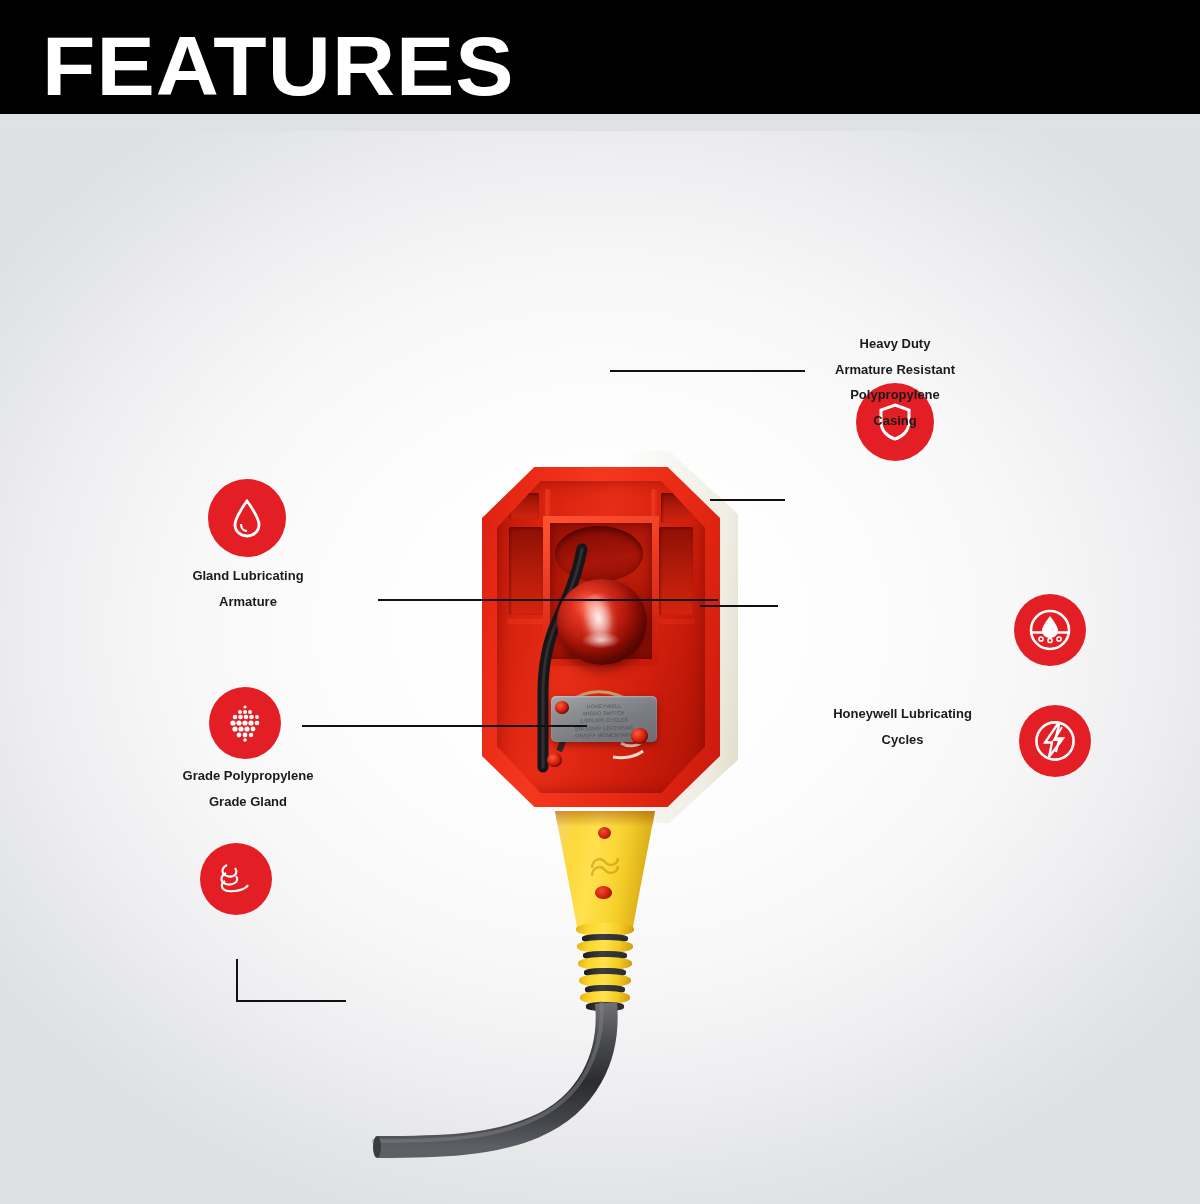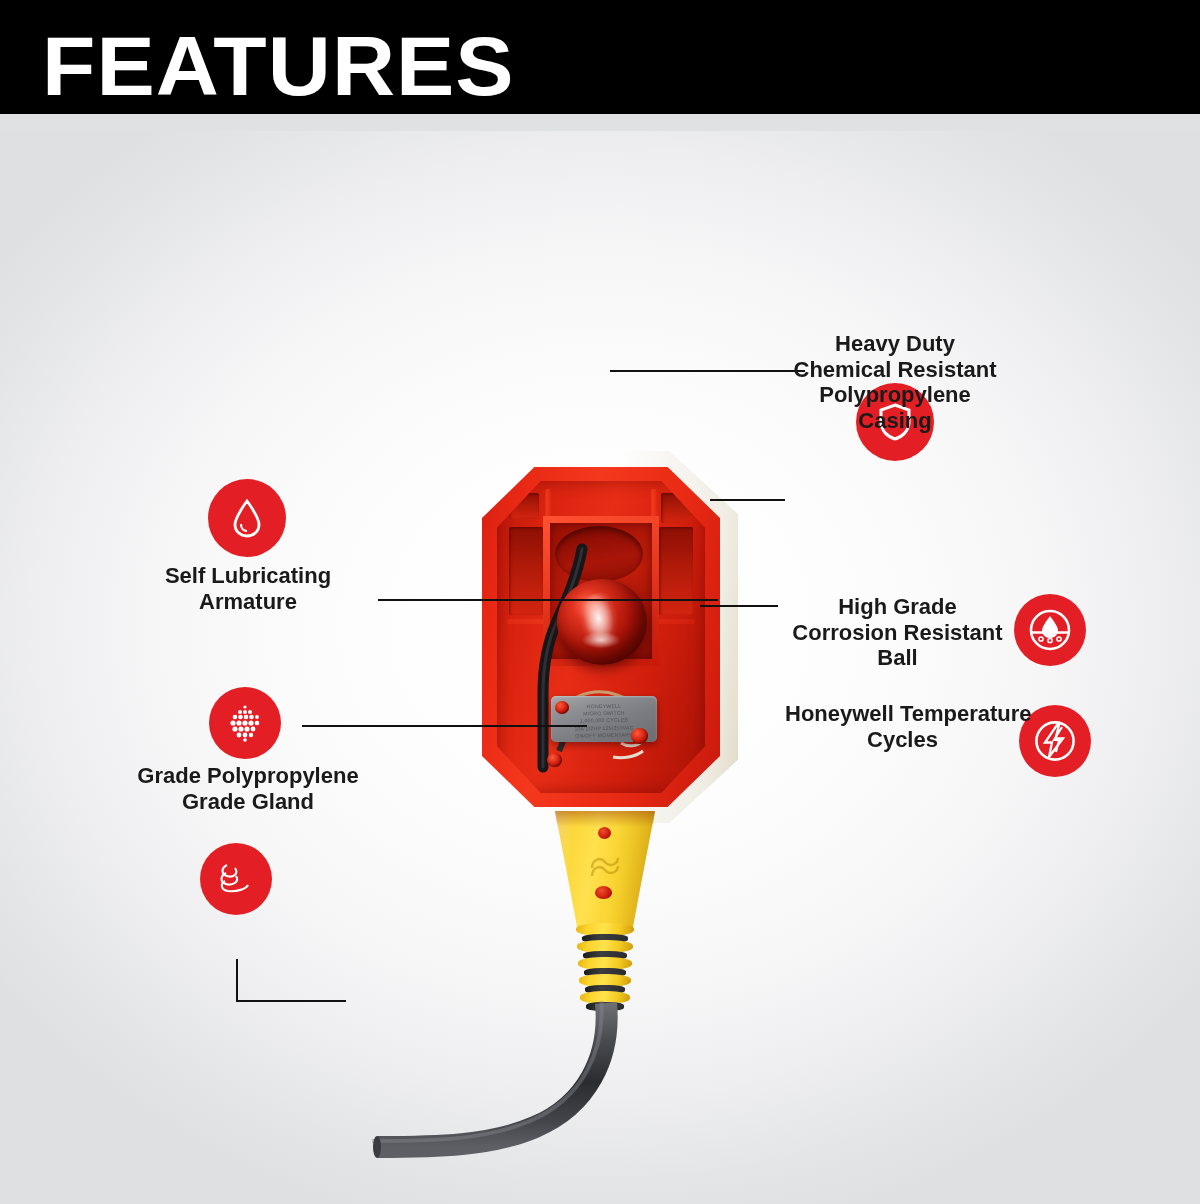--- a/index.html
+++ b/index.html
@@ -46,21 +46,21 @@
   .icon-circle {
     position:absolute; border-radius:50%;
     background:#e31e24;
     display:flex; align-items:center; justify-content:center;
   }
   .icon-circle svg { display:block; }
 
   
   .label {
     position:absolute;
-    font-size:22px; line-height:25.5px;
+    font-size:13px; line-height:25.5px;
     font-weight:bold; color:#1a1a1a;
     font-family:"Liberation Sans", sans-serif;
   }
   .label .ln { display:block; white-space:nowrap; }
   .label.center { text-align:center; }
 
   
   #product { position:absolute; left:455px; top:180px; width:300px; height:880px; }
 
   
@@ -342,69 +342,64 @@
 
   <div class="icon-circle" style="left:856px; top:252px; width:78px; height:78px;">
     <span>
       <svg width="36" height="40" viewBox="0 0 36 40" aria-hidden="true">
         <path d="M18 3 L32 8 L32 20 C32 29, 25 35, 18 37 C11 35, 4 29, 4 20 L4 8 Z" fill="none" stroke="#ffffff" stroke-width="3"></path>
       </svg>
     </span>
   </div>
   <div class="label center" style="left:785px; top:197px; width:220px; top:200px;">
     <span class="ln">Heavy Duty</span>
-    <span class="ln">Chemical Resistant</span>
+    <span class="ln">Armature Resistant</span>
     <span class="ln">Polypropylene</span>
     <span class="ln">Casing</span>
   </div>
 
   <div class="icon-circle" style="left:1014px; top:463px; width:72px; height:72px;">
     <span>
       <svg width="46" height="46" viewBox="0 0 46 46" aria-hidden="true">
         <circle cx="23" cy="23" r="19" fill="none" stroke="#ffffff" stroke-width="2.6"></circle>
         <path d="M23 9 C23 9, 15 19, 15 23.5 C15 27.9, 18.6 31, 23 31
                  C27.4 31, 31 27.9, 31 23.5 C31 19, 23 9, 23 9 Z" fill="#ffffff"></path>
         <line x1="5" y1="25.5" x2="41" y2="25.5" stroke="#ffffff" stroke-width="2.4"></line>
         <circle cx="14" cy="32" r="2.1" fill="none" stroke="#ffffff" stroke-width="1.5"></circle>
         <circle cx="23" cy="33.5" r="2.1" fill="none" stroke="#ffffff" stroke-width="1.5"></circle>
         <circle cx="32" cy="32" r="2.1" fill="none" stroke="#ffffff" stroke-width="1.5"></circle>
       </svg>
     </span>
   </div>
-  <div class="label center" style="left:790px; top:463px; width:215px;">
-    <span class="ln">High Grade</span>
-    <span class="ln">Corrosion Resistant</span>
-    <span class="ln">Ball</span>
-  </div>
 
   <div class="icon-circle" style="left:1019px; top:574px; width:72px; height:72px;">
     <span>
       <svg width="46" height="46" viewBox="0 0 46 46" aria-hidden="true">
         <circle cx="23" cy="23" r="18.6" fill="none" stroke="#ffffff" stroke-width="2.6"></circle>
         <path d="M25 7 L13 24.5 L20 24.5 L17 39 L31 20.5 L23.5 20.5 L27 7 Z" fill="none" stroke="#ffffff" stroke-width="2.3"></path>
         <path d="M30 9 L22 22 L27 22 L24 34" fill="none" stroke="#ffffff" stroke-width="2.1"></path>
       </svg>
     </span>
   </div>
   <div class="label center" style="left:785px; top:570px; width:235px;">
-    <span class="ln">Honeywell Temperature</span>
+    <span class="ln">Honeywell Lubricating</span>
     <span class="ln">Cycles</span>
   </div>
 
   <div class="icon-circle" style="left:208px; top:348px; width:78px; height:78px;">
     <span>
       <svg width="36" height="42" viewBox="0 0 36 42" aria-hidden="true">
         <path d="M18 4 C18 4, 6 20, 6 27.5 C6 34.4, 11.4 39, 18 39
                  C24.6 39, 30 34.4, 30 27.5 C30 20, 18 4, 18 4 Z" fill="none" stroke="#ffffff" stroke-width="2.8"></path>
         <path d="M12 27 C12 31.5, 14.8 34, 18 34" fill="none" stroke="#ffffff" stroke-width="2.2"></path>
       </svg>
     </span>
   </div>
   <div class="label center" style="left:128px; top:432px; width:240px;">
-    <span class="ln">Self Lubricating</span>
+    <span class="ln">Gland Lubricating</span>
     <span class="ln">Armature</span>
   </div>
 
   <div class="icon-circle" style="left:209px; top:556px; width:72px; height:72px;">
     <span>
       <svg width="44" height="44" viewBox="0 0 44 44" aria-hidden="true">
         <g fill="#ffffff">
           <circle cx="22" cy="6" r="1.6"></circle>
           <circle cx="17" cy="11" r="2.0"></circle>
             <circle cx="22" cy="11" r="2.0"></circle>

